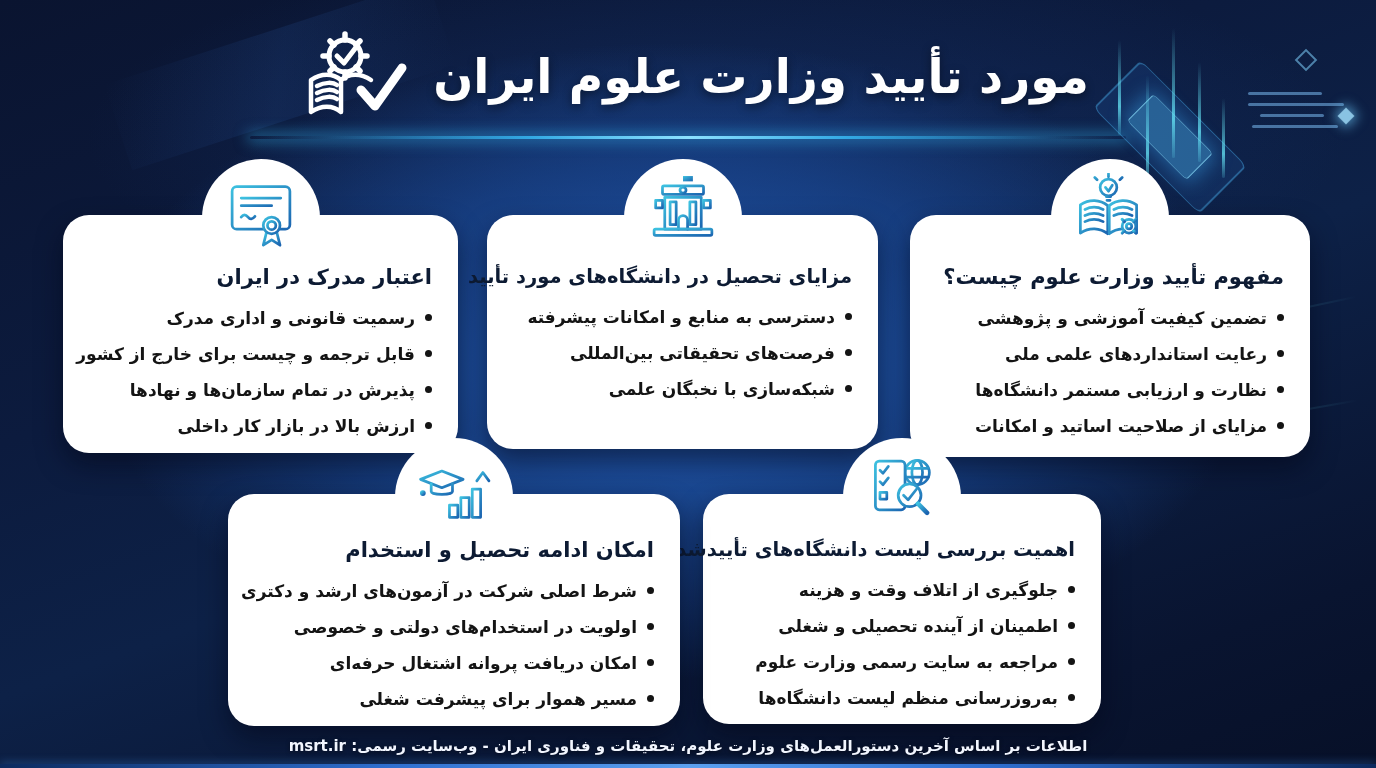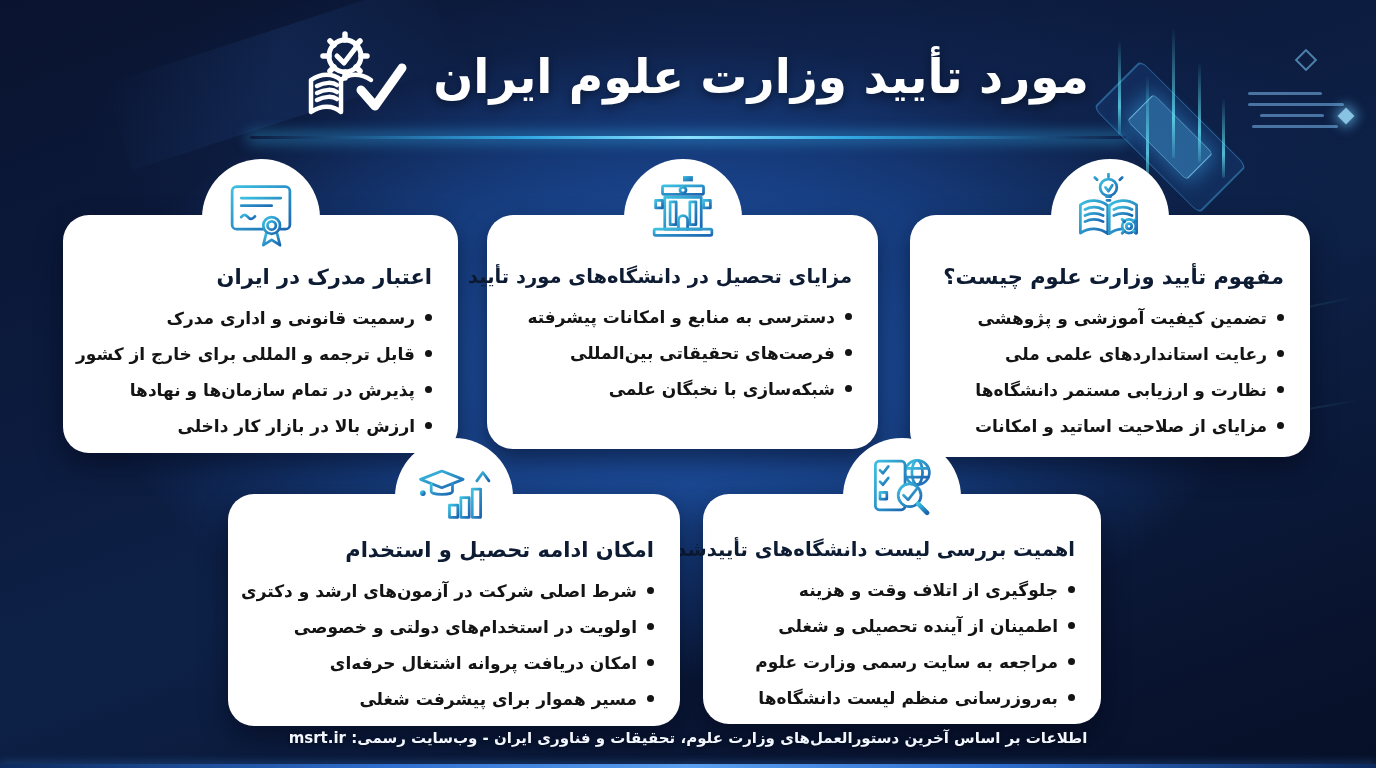--- a/index.html
+++ b/index.html
@@ -63,21 +63,21 @@
     border-radius:50%; background:#141414; }
 
   .card-concept   { left:910px; top:215px; width:400px; height:242px; }
   .card-benefits  { left:487px; top:215px; width:391px; height:234px; }
   .card-validity  { left:63px;  top:215px; width:395px; height:238px;padding-left:44px; }
   .card-importance{ left:703px; top:494px; width:398px; height:230px; }
   .card-career    { left:228px; top:494px; width:452px; height:232px; }
   .card-importance .card-content, .card-career .card-content{ padding-top:44px; }
 
   
-  .footer{ position:absolute; bottom:21px; left:0; width:100%; text-align:center;
+  .footer{ position:absolute; bottom:13px; left:0; width:100%; text-align:center;
     color:#f2f6ff; font-size:15px; font-weight:bold; direction:rtl;
     text-shadow:0 1px 4px rgba(0,0,0,0.5); }
 </style>
 </head>
 <body>
 
 <div class="deco soft-streak"></div>
 <div class="deco chip-outer"></div>
 <div class="deco chip-inner"></div>
 <div class="deco streak" style="left:1118px; top:40px; height:95px;"></div>
@@ -210,21 +210,21 @@
       <path d="M24,58 q4,-6 9,0 q4,5 9,-1"></path>
       <path d="M57,79 l-4,16 l11,-7 l11,7 l-4,-16"></path>
       <circle cx="64" cy="69" r="11" fill="#ffffff"></circle>
       <circle cx="64" cy="69" r="5.5"></circle>
     </svg>
   </div>
   <div class="card-content">
     <h2 class="card-title">اعتبار مدرک در ایران</h2>
     <ul>
       <li>رسمیت قانونی و اداری مدرک</li>
-      <li>قابل ترجمه و المللی برای خارج از کشور</li>
+      <li>قابل ترجمه و چیست برای خارج از کشور</li>
       <li>پذیرش در تمام سازمان‌ها و نهادها</li>
       <li>ارزش بالا در بازار کار داخلی</li>
     </ul>
   </div>
 </div>
 
 <div class="card card-importance">
   <div class="bump">
     <svg viewBox="0 0 100 100" fill="none" stroke="url(#g4)" stroke-width="3.6" stroke-linecap="round" stroke-linejoin="round">
       <defs>

